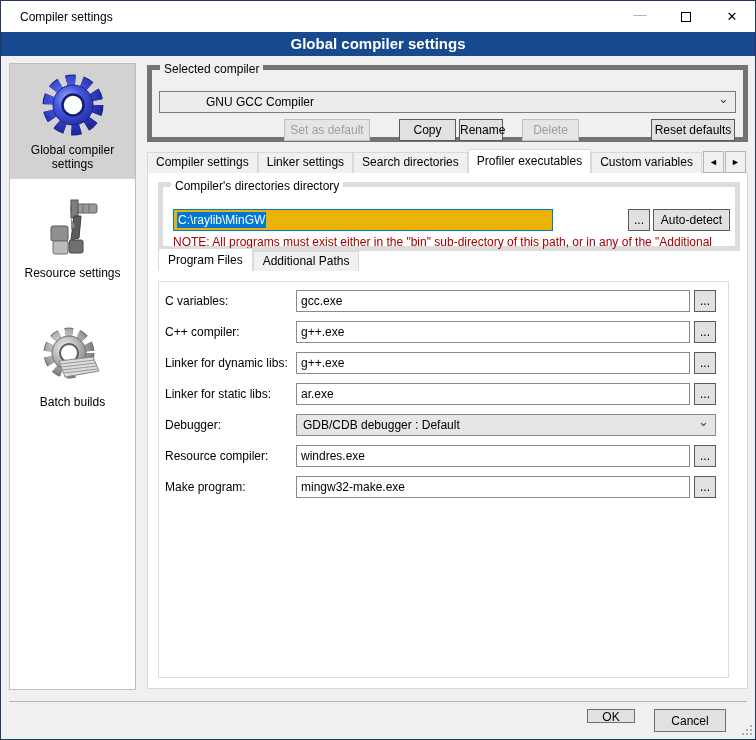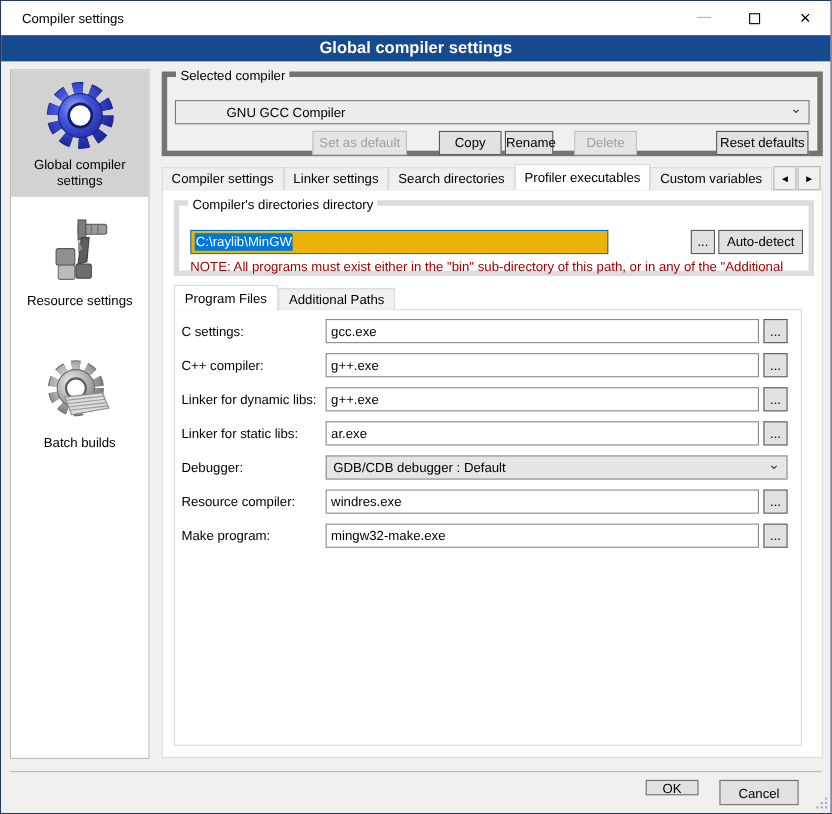--- a/index.html
+++ b/index.html
@@ -83,21 +83,21 @@
     background:#eab308; border:1px solid #0078d7; display:flex; align-items:center;
     padding:0 3px; overflow:hidden; white-space:nowrap; cursor:text; }
   .dir-input .selected-text { background:#0078d7; color:#fff; padding:1px 1px; }
   .browse-btn { width:22px; height:22px; line-height:18px; }
   .dir-browse { position:absolute; left:465px; top:22px; }
   .autodetect { position:absolute; left:490px; top:22px; width:77px; height:22px; }
   .note { position:absolute; left:10px; top:48px; width:592px; white-space:nowrap;
     overflow:hidden; color:#a40000; font-size:12px; }
 
   
-  .subtabstrip { position:absolute; left:10px; top:86px; display:flex; align-items:flex-end;
+  .subtabstrip { position:absolute; left:10px; top:75px; display:flex; align-items:flex-end;
     z-index:3; height:23px; }
   .subtab { height:20px; line-height:18px; padding:0 9px; background:#f0f0f0;
     border:1px solid #d9d9d9; border-bottom:none; white-space:nowrap; cursor:default; }
   .subtab.active { height:23px; line-height:22px; background:#fff; }
   .subpanel { position:absolute; left:10px; top:108px; width:571px; height:397px;
     background:#fff; border:1px solid #dcdcdc; padding:7px 12px 0 6px; z-index:2; }
 
   .field-row { display:flex; align-items:center; height:23px; margin-bottom:8px; }
   .field-label { width:131px; flex:none; font-size:12px; }
   .field-input { flex:1; height:22px; border:1px solid #8a8a8a; background:#fff;
@@ -243,21 +243,21 @@
       </div>
 
       <div class="subtabstrip">
         <div class="subtab active">Program Files</div>
         <div class="subtab">Additional Paths</div>
       </div>
 
       <div class="subpanel">
 
         <div class="field-row">
-          <span class="field-label">C settings:</span>
+          <span class="field-label">C variables:</span>
           <input class="field-input" readonly="" value="gcc.exe" style="">
           <button class="btn browse-btn field-browse">...</button>
         </div>
 
         <div class="field-row">
           <span class="field-label">C++ compiler:</span>
           <input class="field-input" readonly="" value="g++.exe" style="">
           <button class="btn browse-btn field-browse">...</button>
         </div>
 

